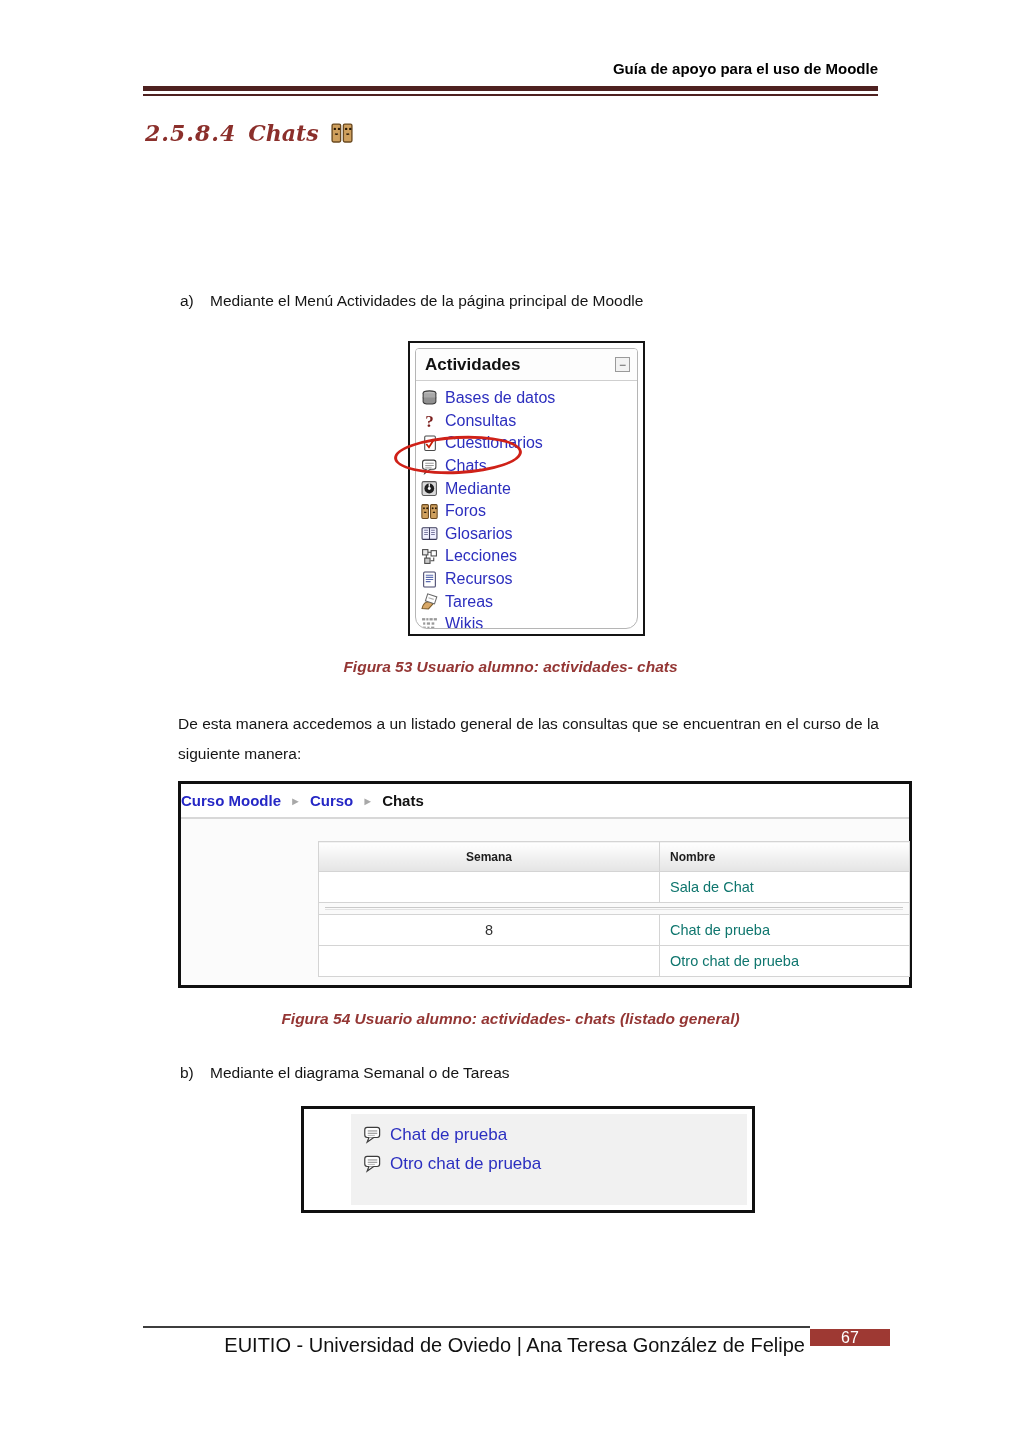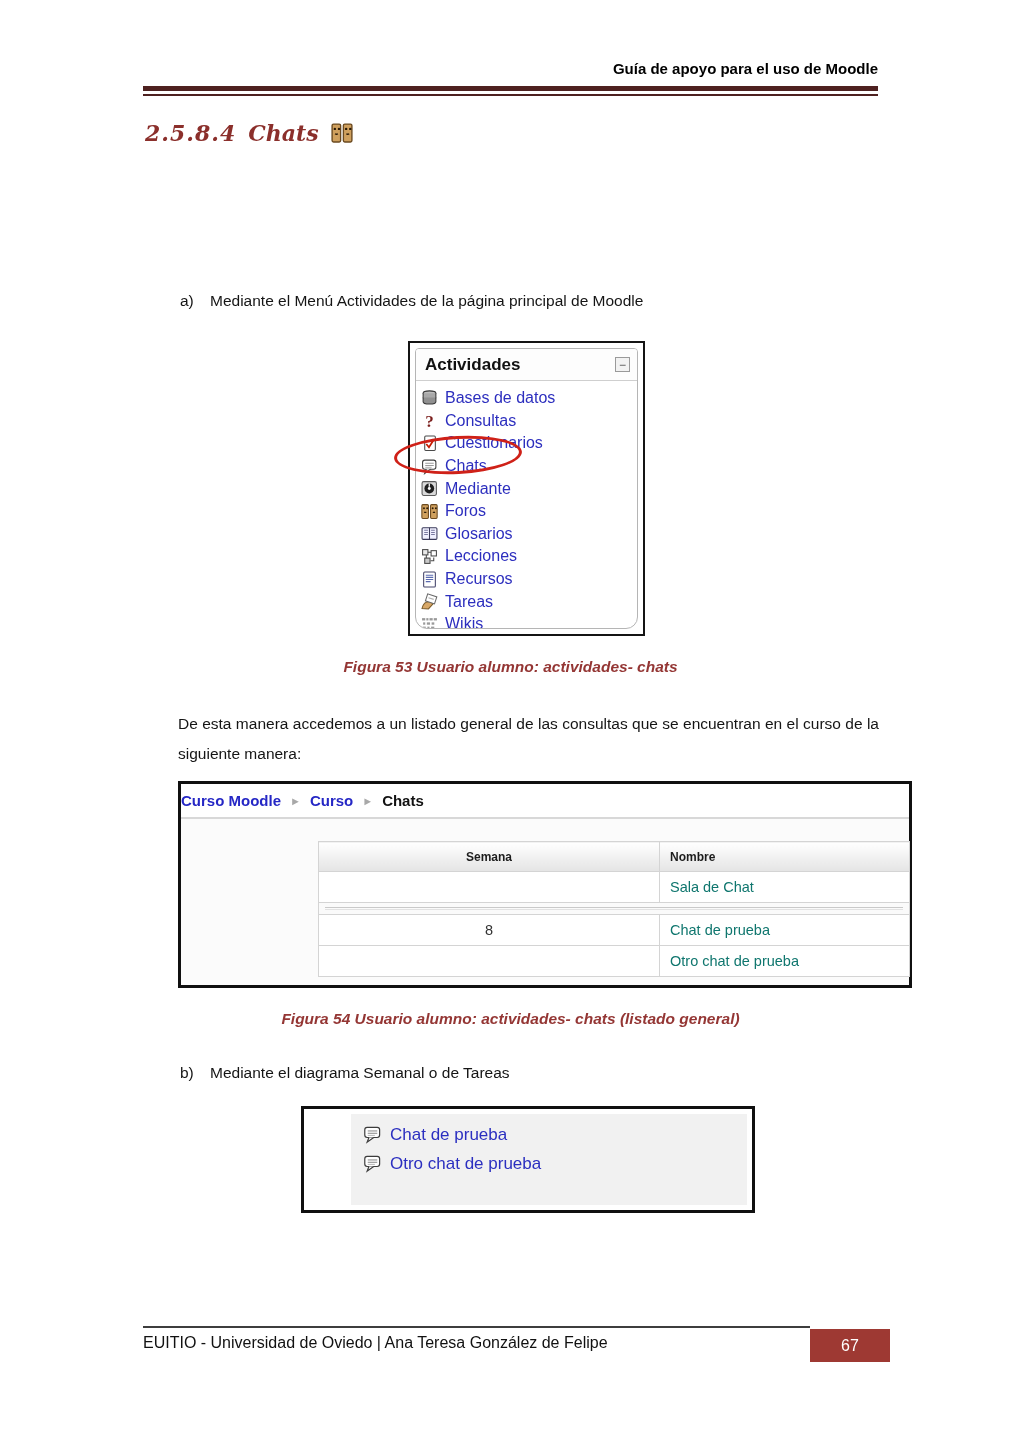--- a/index.html
+++ b/index.html
@@ -108,24 +108,24 @@
     background:#f1f1f1; padding:6px 0 0 12px;
   }
   .week-title { font-size:17px; color:#8f8f8f; margin-bottom:3px; }
   .week-item { display:flex; align-items:center; gap:8px; height:29px; }
   .week-item .label { font-size:17px; color:#2b2fc0; cursor:pointer; }
   .week-item .wk-icon svg { width:19px; height:19px; display:block; }
   
   .footer-rule { position:absolute; left:143px; top:1326px; width:667px; border-top:2px solid #3d3d3d; }
   .footer-text {
     position:absolute; left:143px; top:1334px; width:662px;
-    font-size:16px; color:#111;
+    text-align:right; font-size:20px; color:#111;
   }
   .footer-pagebox {
-    position:absolute; left:810px; top:1329px; width:80px; height:33px;
+    position:absolute; left:810px; top:1329px; width:80px; height:17px;
     background:#9e3933; color:#fff; font-size:16px;
     display:flex; align-items:center; justify-content:center;
   }
 </style>
 </head>
 <body>
 
 <div class="page">
 
   <div class="doc-header-title">Guía de apoyo para el uso de Moodle</div>

